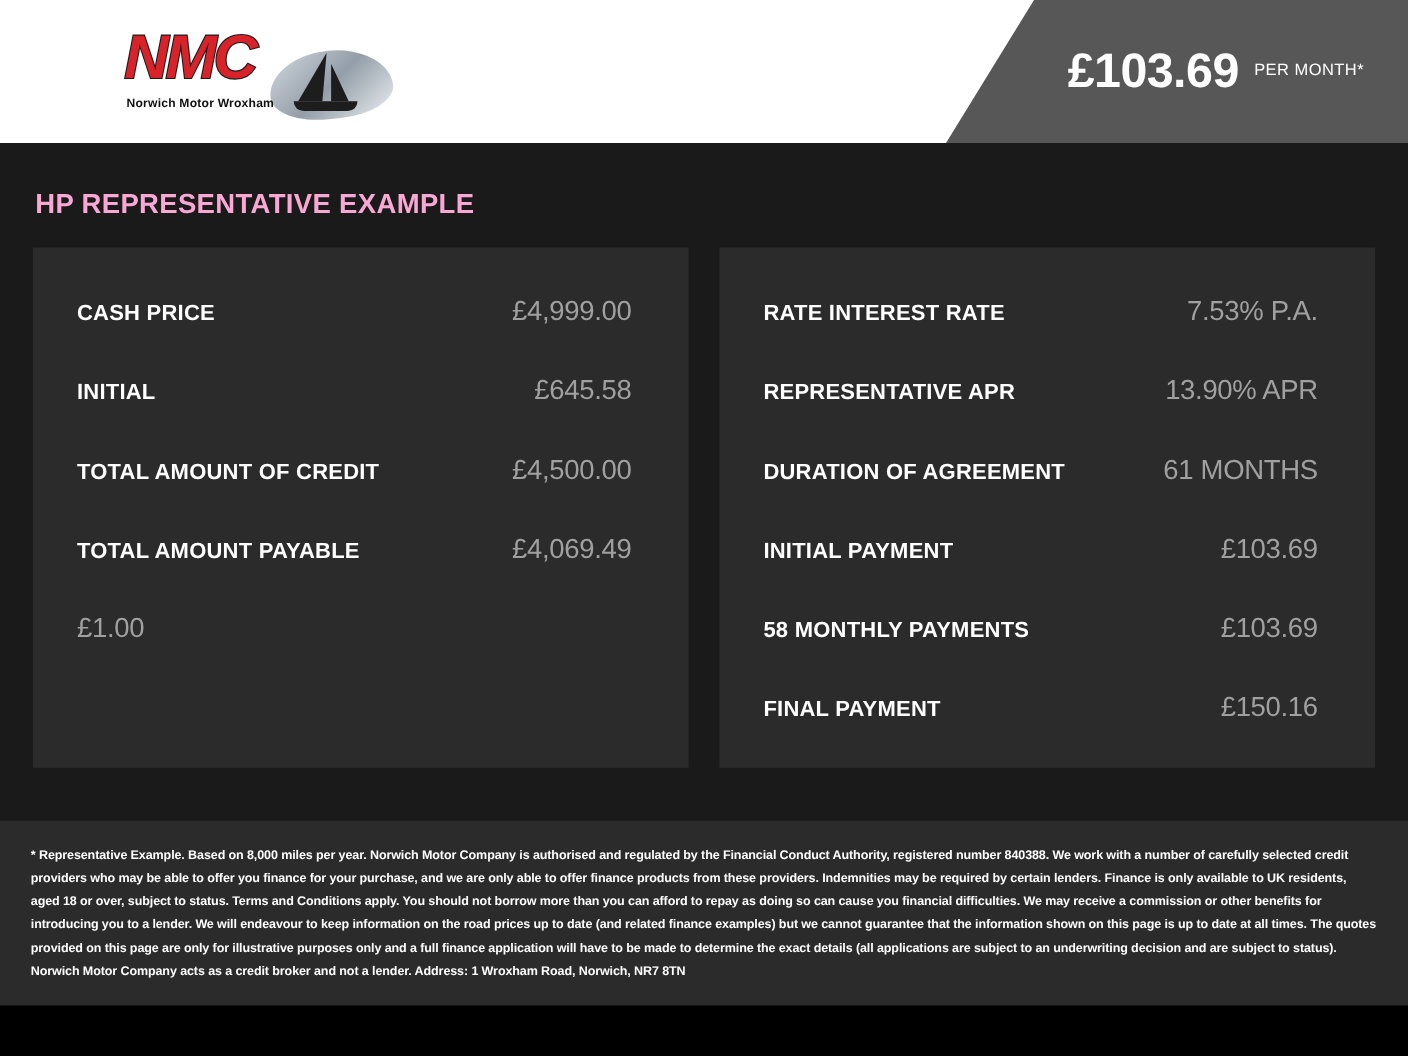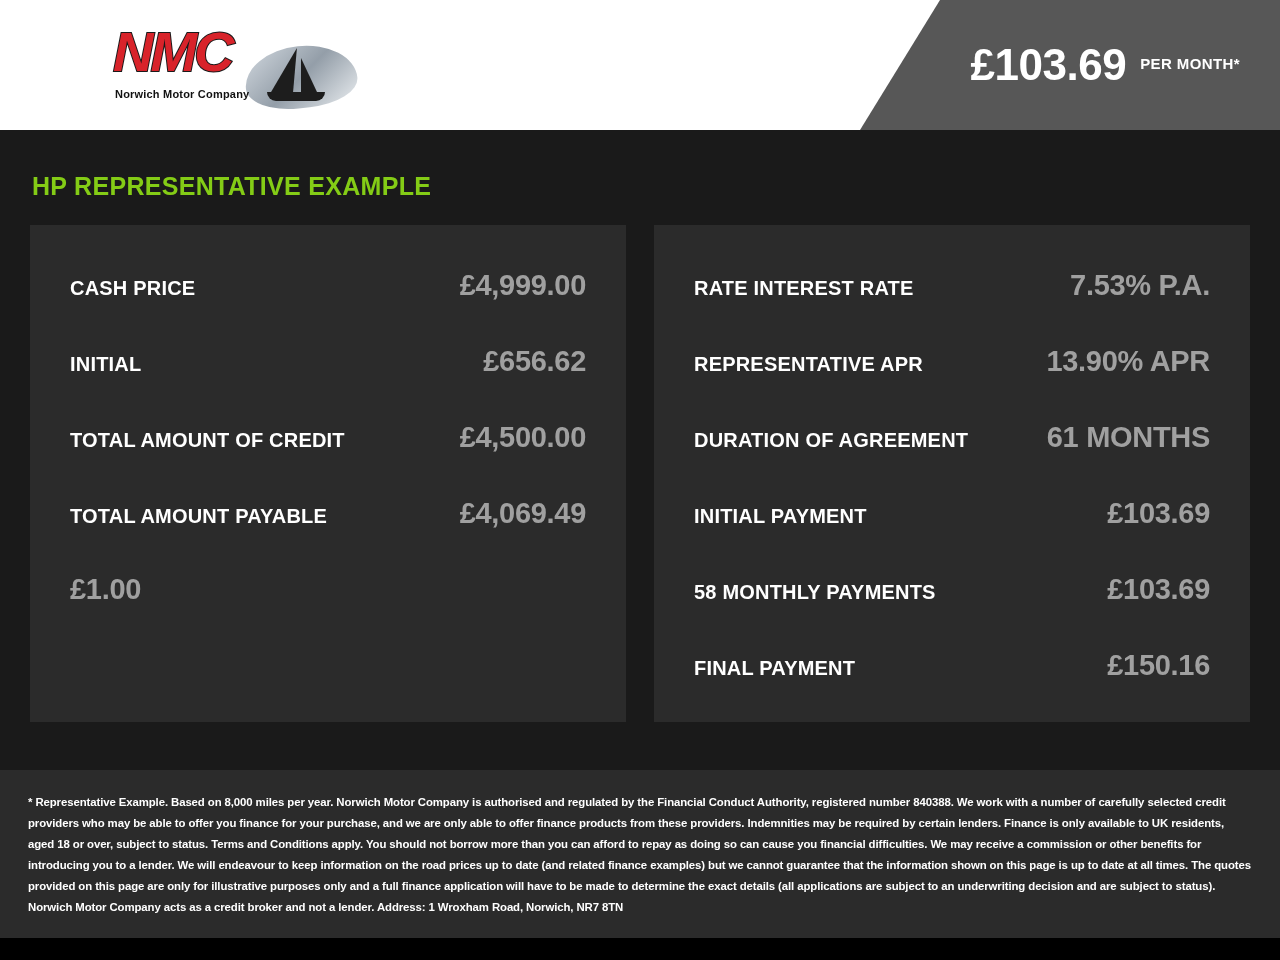--- a/index.html
+++ b/index.html
@@ -41,21 +41,21 @@
   .price-main {
     color: #ffffff;
     font-size: 44px;
     font-weight: bold;
     letter-spacing: -0.5px;
     line-height: 1;
   }
   .price-sub {
     color: #ffffff;
     font-size: 15px;
-    font-weight: bold;
+    font-weight: normal;
     letter-spacing: 0.4px;
     padding-bottom: 4px;
   }
 
   
   .logo {
     position: absolute;
     left: 105px; top: 18px;
     width: 250px; height: 95px;
   }
@@ -107,54 +107,54 @@
     position: absolute;
     left: 162px; top: 74px;
     width: 58px; height: 9px;
     background: #1d1d1d;
     border-radius: 0 0 10px 10px;
   }
 
   
   .content { padding: 0 30px; }
   .title {
-    color: #84cc16;
+    color: #f9a8d4;
     font-size: 25px;
     font-weight: bold;
     letter-spacing: 0.3px;
     padding: 42px 0 24px 2px;
   }
 
   .panels {
     display: flex;
     gap: 28px;
   }
   .panel {
     flex: 1;
     background: #2b2b2b;
-    padding: 44px 40px 40px 40px;
+    padding: 44px 52px 40px 40px;
     min-height: 472px;
   }
   .row {
     display: flex;
     align-items: baseline;
     justify-content: space-between;
     margin-bottom: 43px;
   }
   .row:last-child { margin-bottom: 0; }
   .row-label {
     color: #ffffff;
     font-size: 20px;
     font-weight: bold;
     letter-spacing: 0.2px;
   }
   .row-value {
     color: #a0a0a0;
-    font-size: 29px;
-    font-weight: bold;
+    font-size: 25px;
+    font-weight: normal;
     letter-spacing: -0.3px;
   }
 
   
   .footnote {
     margin-top: 48px;
     background: #2b2b2b;
     padding: 22px 28px 26px 28px;
     height: 168px;
   }
@@ -174,42 +174,42 @@
 
   <div class="header">
     <div class="header-dark"></div>
 
     <div class="logo">
       <div class="logo-swoosh"></div>
       <div class="logo-boat"></div>
       <div class="logo-boat2"></div>
       <div class="logo-hull"></div>
       <div class="logo-nmc">NMC</div>
-      <div class="logo-sub">Norwich Motor Company</div>
+      <div class="logo-sub">Norwich Motor Wroxham</div>
     </div>
 
     <div class="price-wrap">
       <div class="price-main">£103.69</div>
       <div class="price-sub">PER MONTH*</div>
     </div>
   </div>
 
   <div class="content">
     <div class="title">HP REPRESENTATIVE EXAMPLE</div>
 
     <div class="panels">
 
       <div class="panel">
         <div class="row">
           <span class="row-label">CASH PRICE</span>
           <span class="row-value">£4,999.00</span>
         </div>
         <div class="row">
           <span class="row-label">INITIAL</span>
-          <span class="row-value">£656.62</span>
+          <span class="row-value">£645.58</span>
         </div>
         <div class="row">
           <span class="row-label">TOTAL AMOUNT OF CREDIT</span>
           <span class="row-value">£4,500.00</span>
         </div>
         <div class="row">
           <span class="row-label">TOTAL AMOUNT PAYABLE</span>
           <span class="row-value">£4,069.49</span>
         </div>
         <div class="row">

